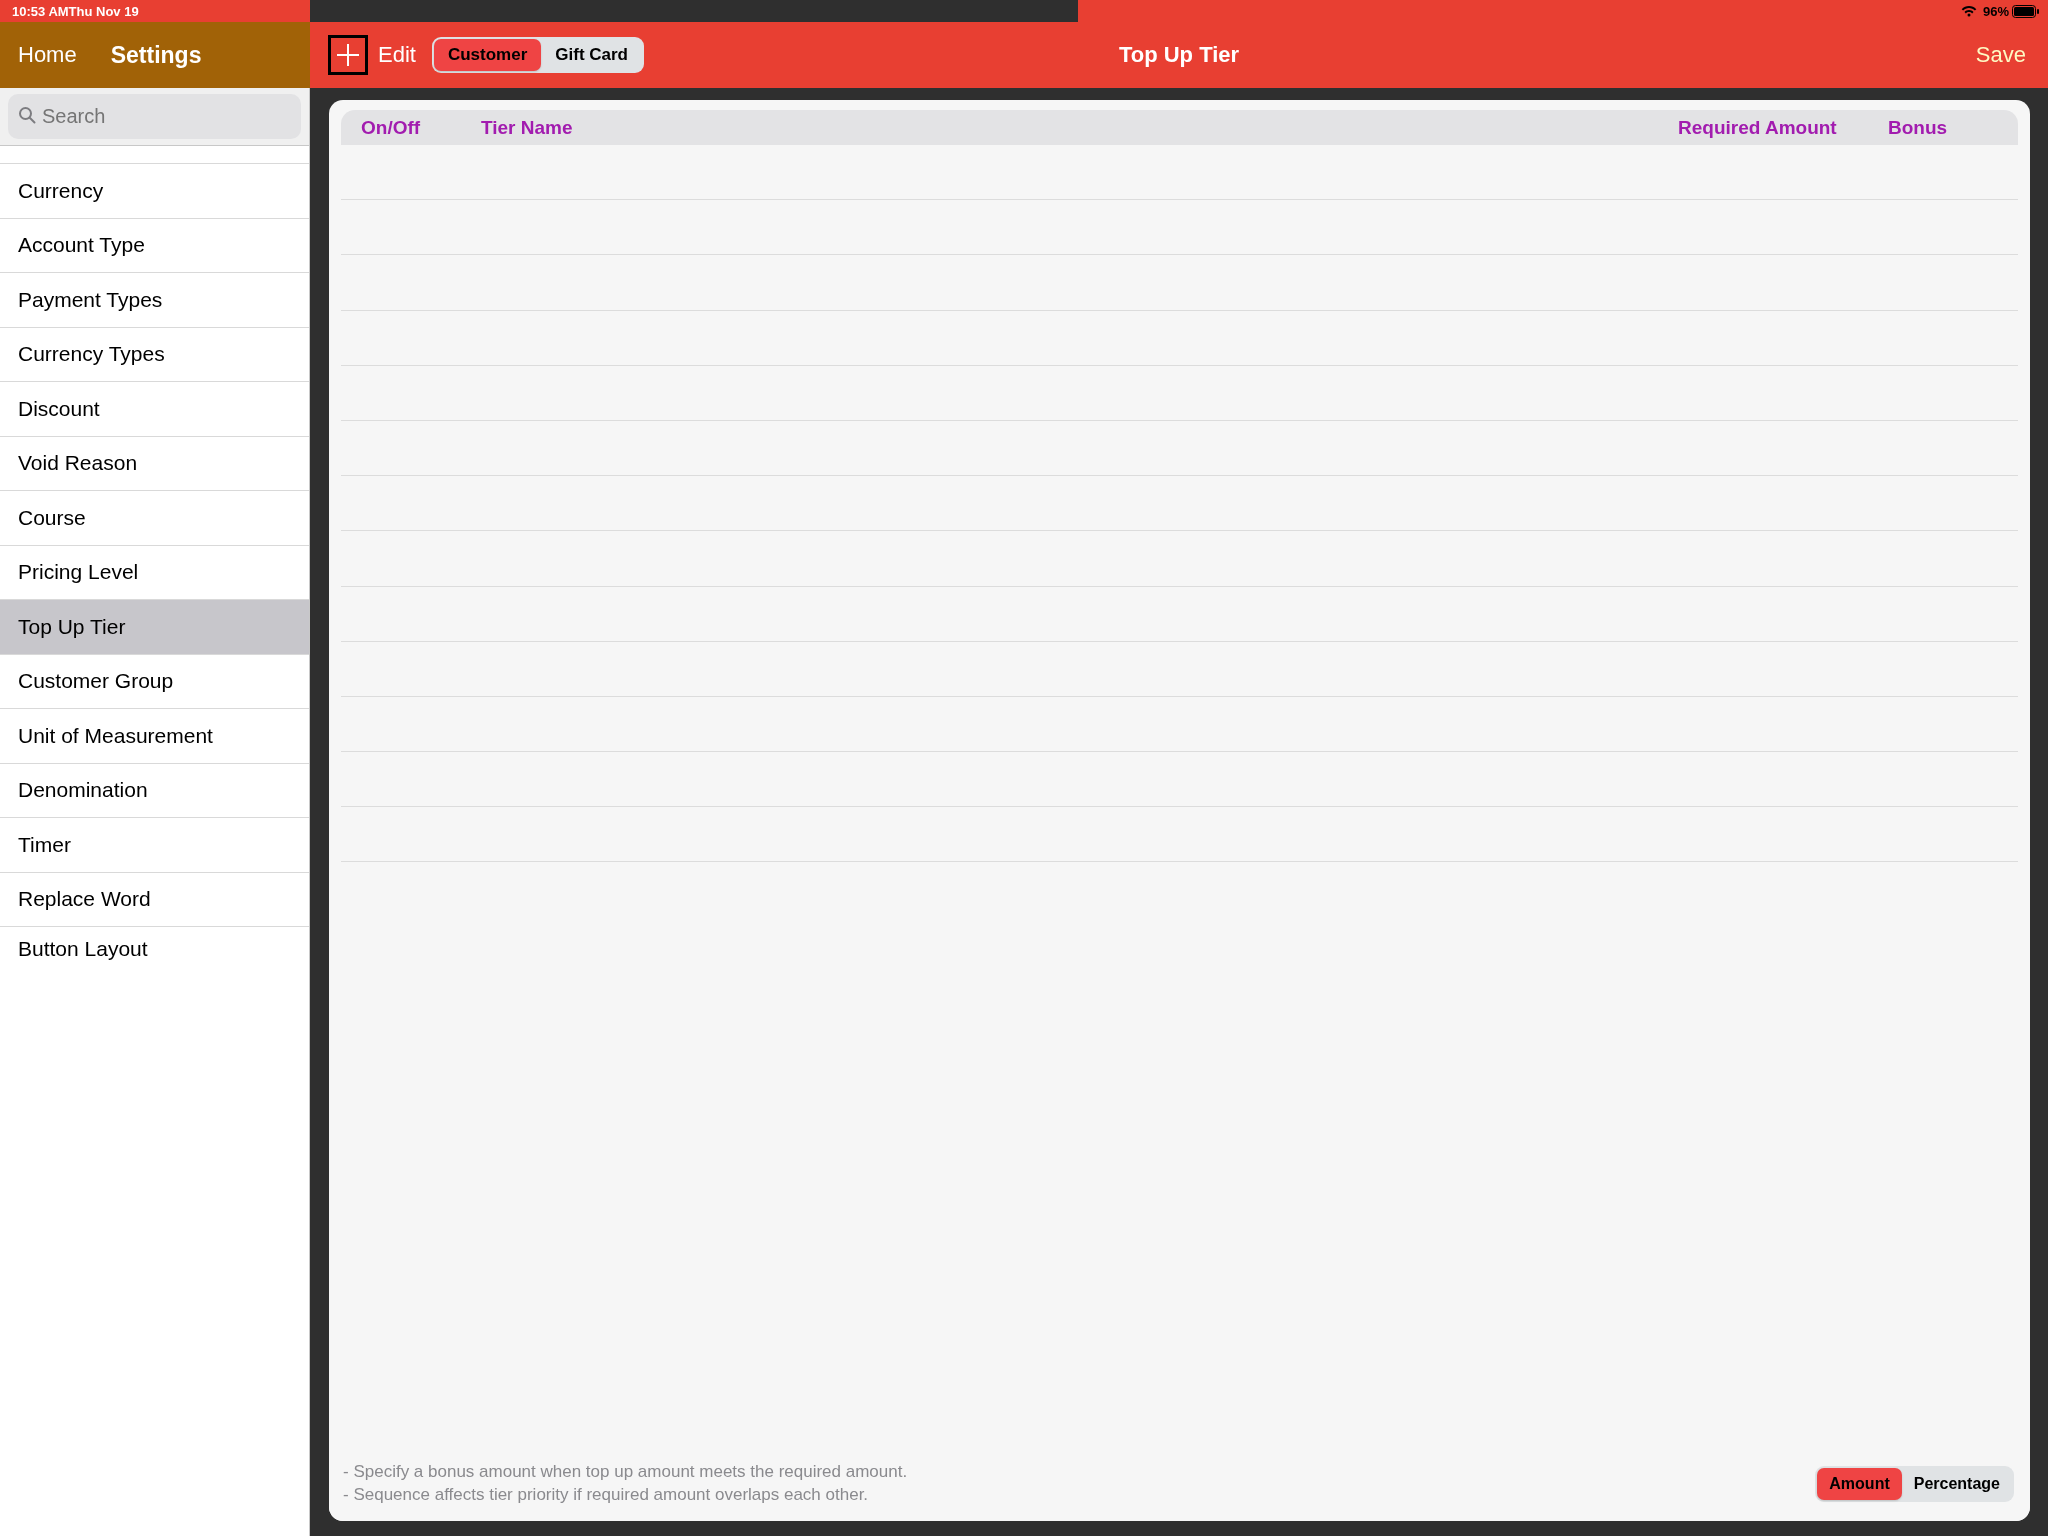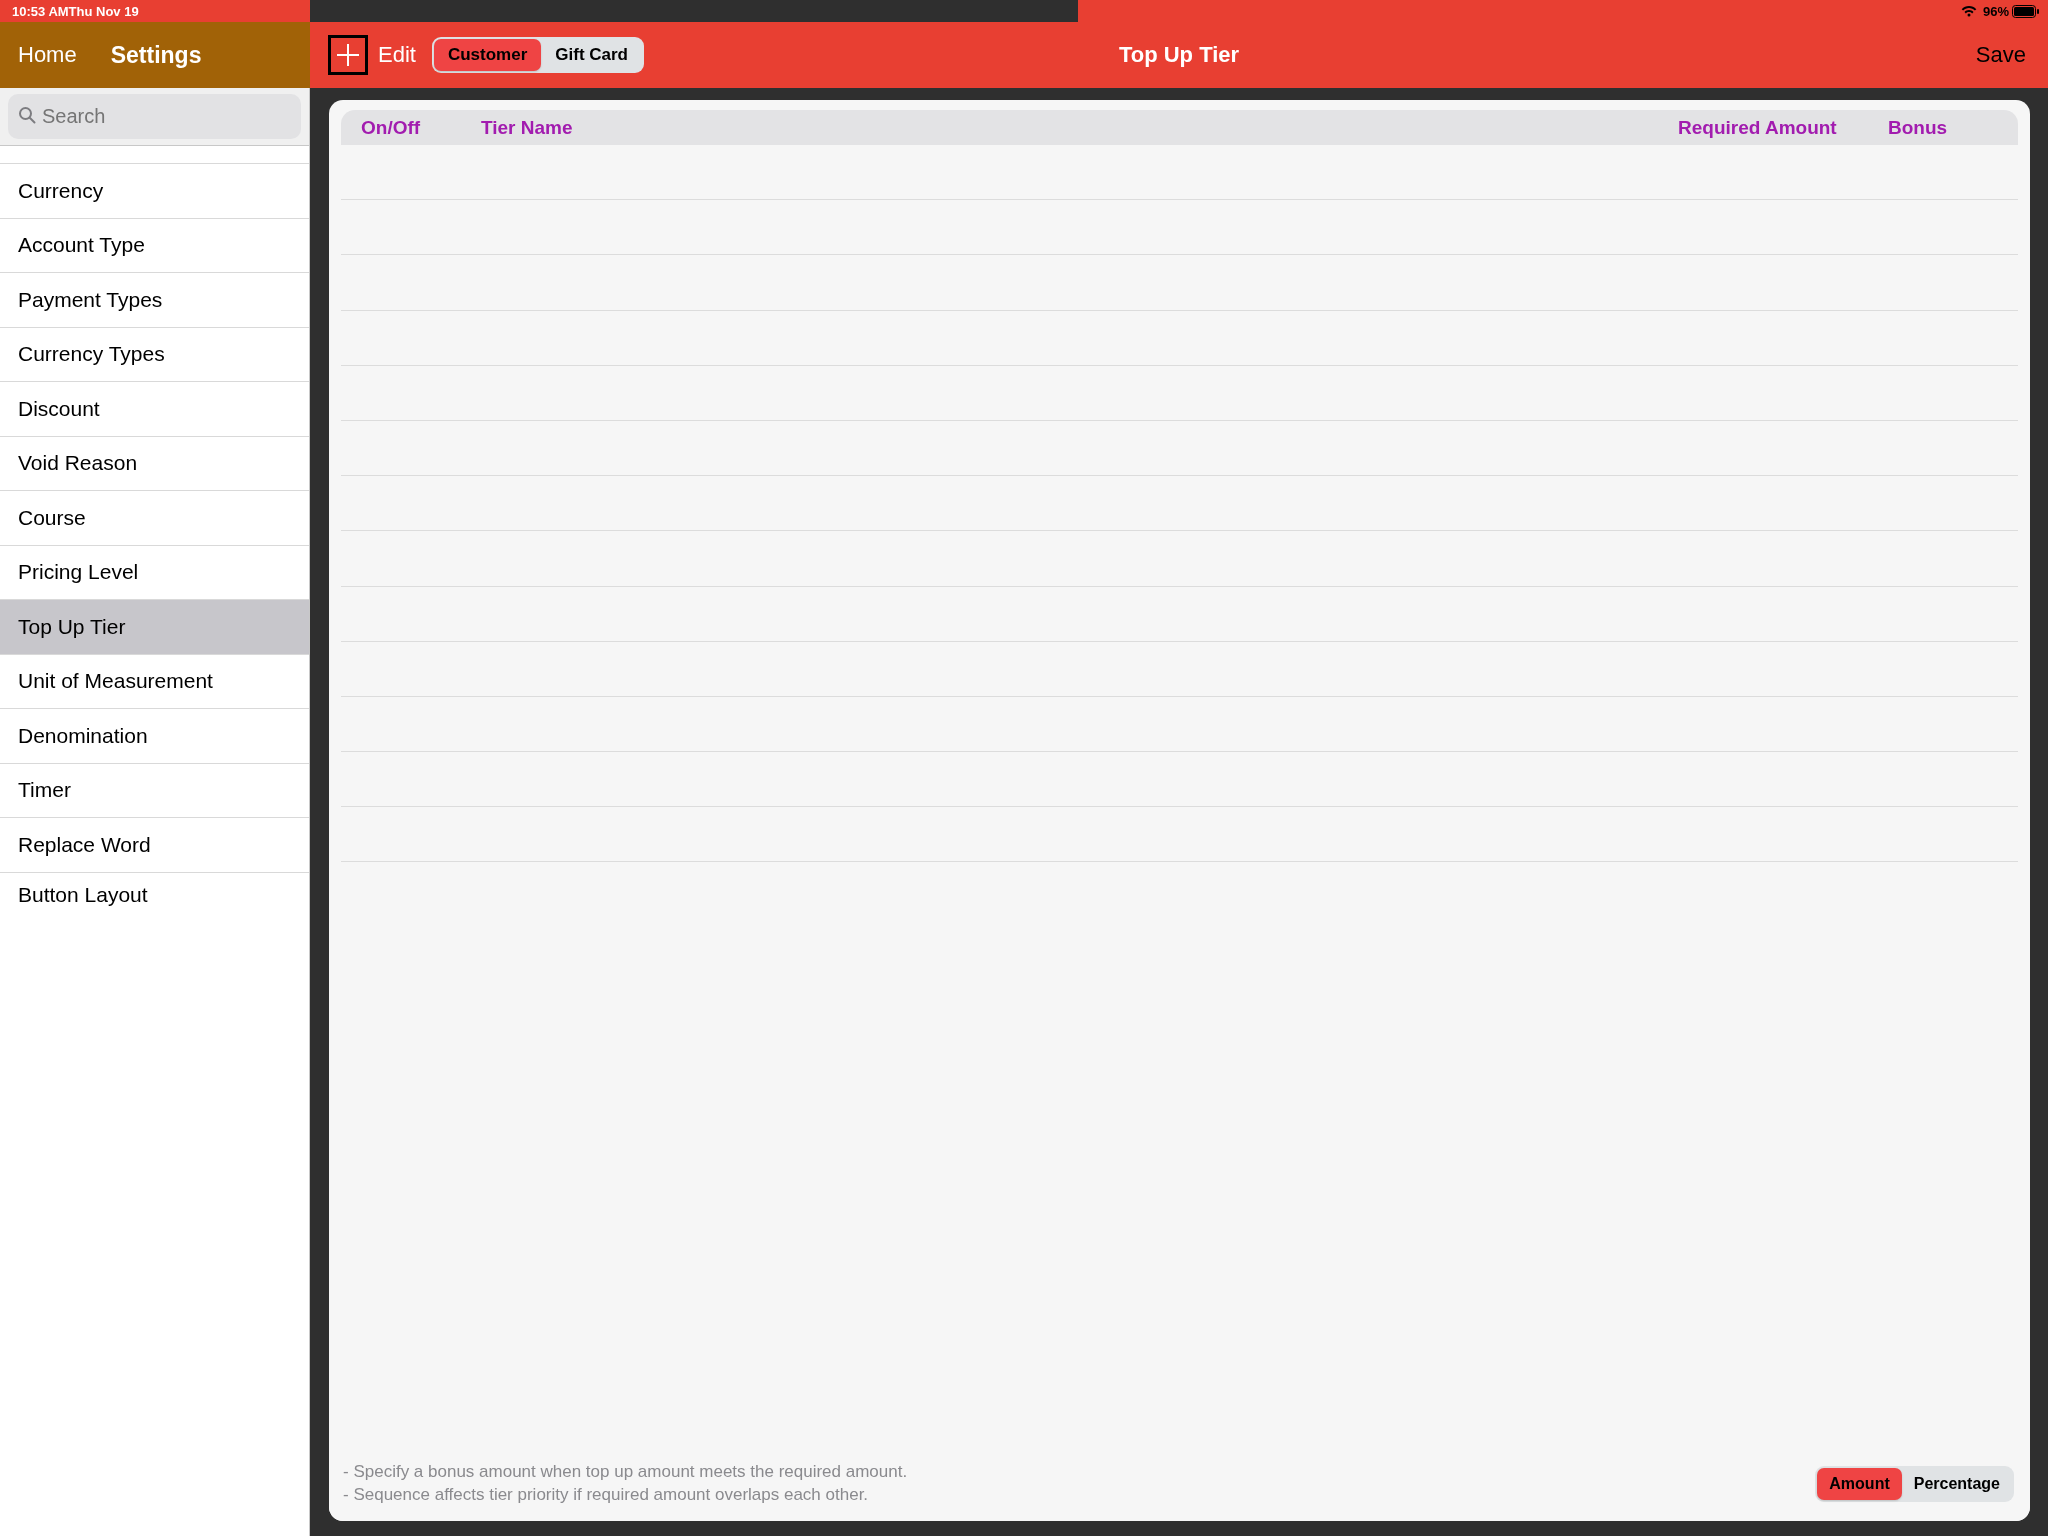--- a/index.html
+++ b/index.html
@@ -45,21 +45,21 @@
   }
   .seg-item {
     padding:0 14px; height:32px; display:flex; align-items:center; justify-content:center;
     font-size:17px; font-weight:600; color:#000; border-radius:7px; cursor:pointer;
   }
   .seg-item.active { background:#ef4444; box-shadow:0 1px 2px rgba(0,0,0,0.15); }
   .page-title {
     position:absolute; left:50%; transform:translateX(-50%);
     color:#fff; font-size:22px; font-weight:700;
   }
-  .save-btn { margin-left:auto; margin-right:22px; color:#000000; font-size:22px; cursor:pointer; }
+  .save-btn { margin-left:auto; margin-right:22px; color:#fef9c3; font-size:22px; cursor:pointer; }
 
   
   .sidebar {
     position:absolute; left:0; top:88px; width:310px; bottom:0; background:#fff;
     border-right:1px solid #c8c8c8;
   }
   .search-wrap { padding:6px 8px 6px 8px; background:#f0f0f0; border-bottom:1px solid #c8c8c8;}
   .search-box {
     background:#e2e2e4; border-radius:10px; height:45px; display:flex; align-items:center;
     padding:0 10px; color:#7c7c80;
@@ -167,20 +167,21 @@
     <div id="sidebar-items">
         <div class="list-item">Currency</div>
         <div class="list-item">Account Type</div>
         <div class="list-item">Payment Types</div>
         <div class="list-item">Currency Types</div>
         <div class="list-item">Discount</div>
         <div class="list-item">Void Reason</div>
         <div class="list-item">Course</div>
         <div class="list-item">Pricing Level</div>
         <div class="list-item selected">Top Up Tier</div>
+        <div class="list-item">Customer Group</div>
         <div class="list-item">Unit of Measurement</div>
         <div class="list-item">Denomination</div>
         <div class="list-item">Timer</div>
         <div class="list-item">Replace Word</div>
         <div class="list-item cut">Button Layout</div>
       </div>
   </div>
 </div>
 
 <div class="main">

